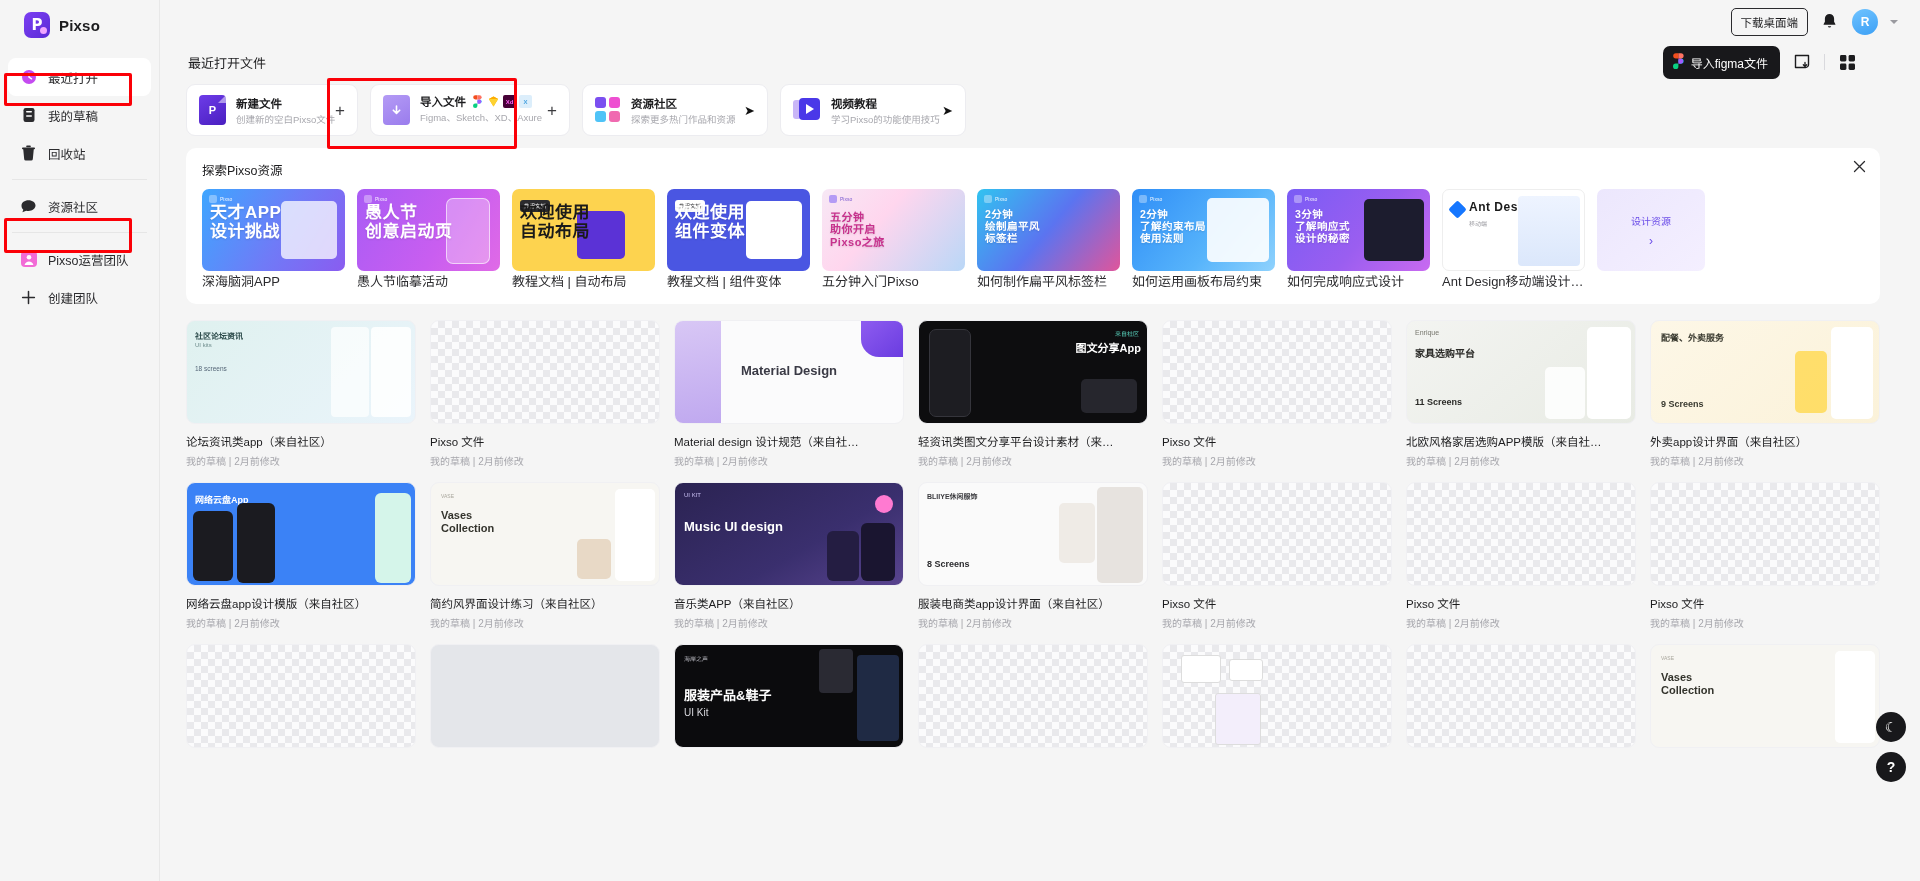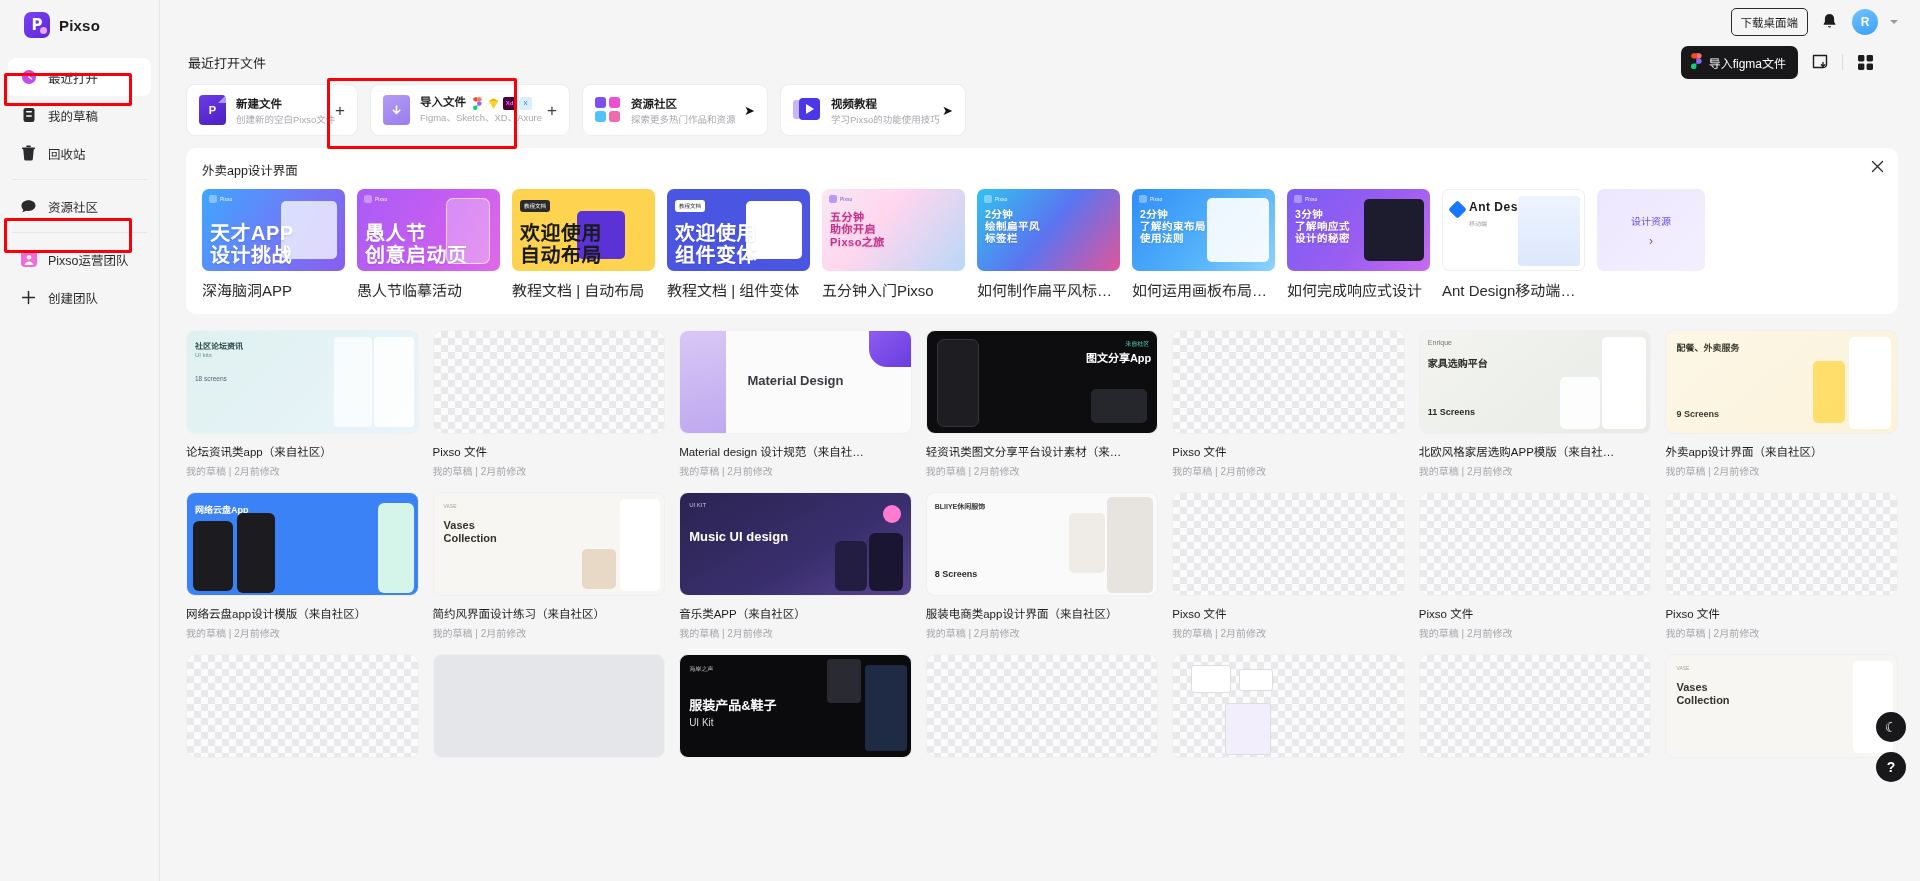--- a/index.html
+++ b/index.html
@@ -85,39 +85,39 @@
 
   .right-tools { display: flex; align-items: center; gap: 11px; }
   .btn-figma {
     background: #18181b; color: #fff; border: none; border-radius: 7px;
     font-size: 12px; padding: 7px 12px 7px 10px; display: flex; align-items: center; gap: 7px;
     cursor: pointer; font-family: inherit;
   }
   .icon-btn { width: 22px; height: 22px; display: flex; align-items: center; justify-content: center; cursor: pointer; }
   .vdiv { width: 1px; height: 16px; background: #d9d9dd; }
 
-  .content { padding: 0 22px 0 26px; height: 837px; overflow: hidden; }
+  .content { padding: 0 40px 0 26px; height: 837px; overflow: hidden; }
 
   
   .action-cards { display: flex; gap: 12px; margin-top: 6px; }
   .acard {
     background: #fff; border: 1px solid #ececf0; border-radius: 9px;
     height: 52px; display: flex; align-items: center; gap: 10px;
     padding: 0 12px; cursor: pointer; flex: 0 0 auto;
   }
   .acard.w1 { width: 172px; }
   .acard.w2 { width: 200px; }
   .acard.w3 { width: 186px; }
   .acard.w4 { width: 186px; }
   .acard-txt { flex: 1; min-width: 0; }
   .acard-t { font-size: 11.5px; font-weight: 700; line-height: 1.25; white-space: nowrap; }
   .acard-s { font-size: 9.5px; color: #a8a8ae; line-height: 1.35; margin-top: 2px; white-space: nowrap; }
   .acard-plus { font-size: 17px; color: #3a3a3e; font-weight: 300; line-height: 1; }
   .acard-arrow { font-size: 13px; color: #111; }
-  .title-row { display: flex; align-items: flex-end; gap: 5px; }
+  .title-row { display: flex; align-items: flex-start; gap: 5px; }
   .mini-logos { display: flex; align-items: center; gap: 3px; }
   .mlogo { width: 13px; height: 13px; border-radius: 2px; display: flex; align-items: center; justify-content: center; font-size: 7px; font-weight: 700; color: #fff; }
 
   .doc-ic {
     width: 27px; height: 30px; border-radius: 4px; position: relative; flex: 0 0 27px;
     display: flex; align-items: center; justify-content: center;
   }
   .doc-ic.purple { background: linear-gradient(150deg,#6d3ce8,#4a1fc0); }
   .doc-ic.lilac { background: linear-gradient(150deg,#b49bf5,#9a7ced); }
   .doc-ic .fold { position: absolute; right: 0; top: 0; border-width: 0 0 8px 8px; border-style: solid; border-color: transparent transparent rgba(255,255,255,.5) transparent; }
@@ -134,26 +134,26 @@
   
   .explore {
     background: #fff; border-radius: 10px; margin-top: 12px;
     padding: 12px 16px 14px 16px; position: relative;
   }
   .explore-title { font-size: 12.5px; font-weight: 500; }
   .explore-close { position: absolute; right: 14px; top: 12px; cursor: pointer; font-size: 15px; color: #3a3a3e; line-height: 1; }
   .explore-strip { display: flex; gap: 12px; margin-top: 10px; }
   .ecard { width: 143px; flex: 0 0 143px; cursor: pointer; }
   .ethumb { width: 143px; height: 82px; border-radius: 7px; overflow: hidden; position: relative; }
-  .ecap { font-size: 15px; color: #2b2b2e; margin-top: 8px; white-space: nowrap; overflow: hidden; text-overflow: ellipsis; }
+  .ecap { font-size: 13px; color: #2b2b2e; margin-top: 0; white-space: nowrap; overflow: hidden; text-overflow: ellipsis; }
 
   .ethumb .pxlabel { position: absolute; left: 7px; top: 6px; font-size: 5px; color: rgba(255,255,255,.9); display: flex; align-items: center; gap: 3px; }
   .ethumb .pxlabel i { width: 8px; height: 8px; border-radius: 2px; background: rgba(255,255,255,.35); display: block; }
   .ethumb .hd {
-    position: absolute; left: 8px; top: 33px; font-size: 20px; font-weight: 800;
+    position: absolute; left: 8px; top: 14px; font-size: 17px; font-weight: 800;
     color: #fff; line-height: 1.12; letter-spacing: .5px; text-shadow: 0 1px 2px rgba(0,0,0,.12);
   }
   .ethumb .hd.dark { color: #1a1a1a; text-shadow: none; }
   .ethumb .tagchip {
     position: absolute; left: 8px; top: 11px; font-size: 5.5px; color: #fff;
     background: #2b2b2e; border-radius: 3px; padding: 2px 4px;
   }
   .ethumb .phone {
     position: absolute; right: 10px; top: 9px; width: 44px; height: 66px;
     border-radius: 7px; background: rgba(255,255,255,.3); border: 1.5px solid rgba(255,255,255,.6);
@@ -410,21 +410,21 @@
           </span>
           <span class="acard-txt">
             <span class="acard-t">视频教程</span>
             <span class="acard-s" style="display:block">学习Pixso的功能使用技巧</span>
           </span>
           <span class="acard-arrow">➤</span>
         </div>
       </div>
 
       <div class="explore">
-        <div class="explore-title">外卖app设计界面</div>
+        <div class="explore-title">探索Pixso资源</div>
         <span class="explore-close">
           <svg width="13" height="13" viewBox="0 0 13 13">
               <path d="M1.5 1.5l10 10M11.5 1.5l-10 10" stroke="#2b2b2e" stroke-width="1.3" stroke-linecap="round"></path>
             </svg>
         </span>
 
         <div class="explore-strip">
 
           <div class="ecard">
             <div class="ethumb" style="background:linear-gradient(120deg,#3ea6ff 0%,#6f7bf7 55%,#8a5cf0 100%)">

